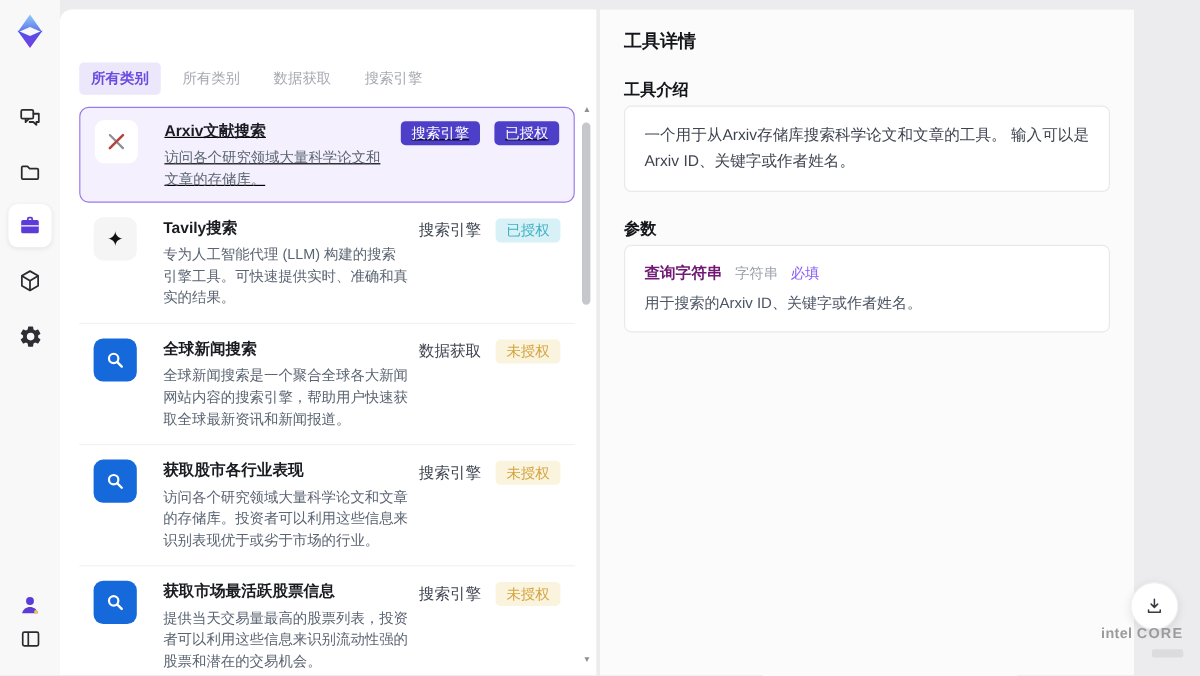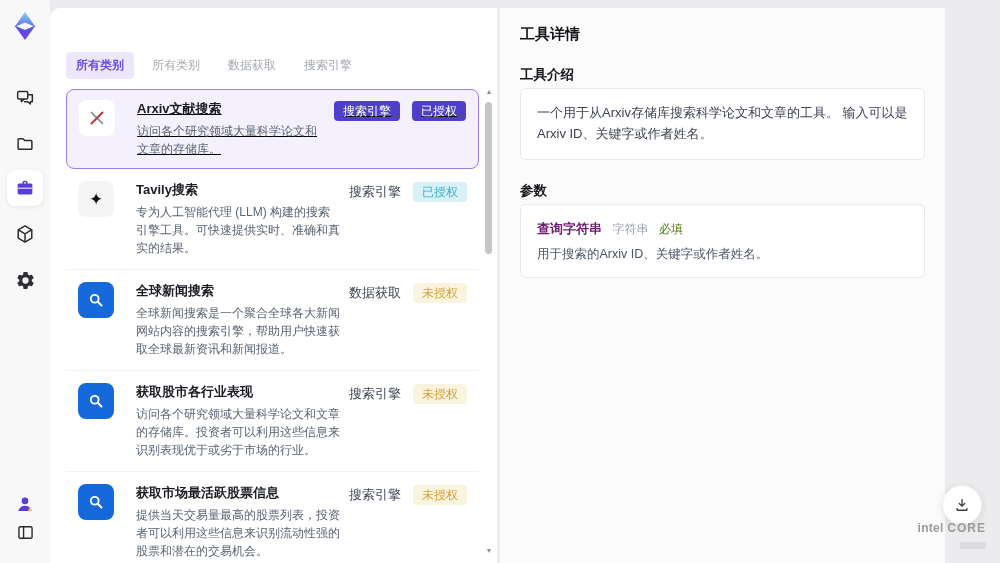--- a/index.html
+++ b/index.html
@@ -52,21 +52,21 @@
   .sb-thumb { position:absolute; left:2px; top:14px; width:7px; height:152px; background:#C6C7CB; border-radius:4px; }
 
   
   .details-panel { position:absolute; left:500px; top:8px; width:445px; height:555px;
                    background:#FBFBFC; padding:17px 20px 0 20px; }
   .section-head { font-size:13.5px; font-weight:700; color:#15161A; margin-top:22px; }
   .detail-box { margin-top:4px; background:#FFFFFF; border:1px solid #E8E9EB; border-radius:6px; padding:14px 16px; }
   .intro-text { font-size:13px; color:#3F4450; line-height:1.6; }
   .param-name { font-size:13px; font-weight:700; color:#701a75; }
   .param-type { font-size:12px; color:#9AA0A8; margin-left:6px; }
-  .param-required { font-size:12px; color:#4d7c0f; margin-left:6px; }
+  .param-required { font-size:12px; color:#8b5cf6; margin-left:6px; }
   .param-desc { font-size:12.5px; color:#4B5563; margin-top:8px; }
 
   
   .fab { position:absolute; right:18px; bottom:38px; width:40px; height:40px; border-radius:50%;
          background:#FFFFFF; border:1px solid #EFEFF1; box-shadow:0 2px 8px rgba(0,0,0,.10);
          display:flex; align-items:center; justify-content:center; cursor:pointer; }
   .brand { position:absolute; right:14px; bottom:10px; text-align:right; color:#9B9B9B; }
   .brand-line { font-size:12px; letter-spacing:.3px; }
   .brand-line .b1 { font-weight:700; }
   .brand-line .b2 { text-transform:uppercase; letter-spacing:1px; font-weight:700;margin-top:32px; }

